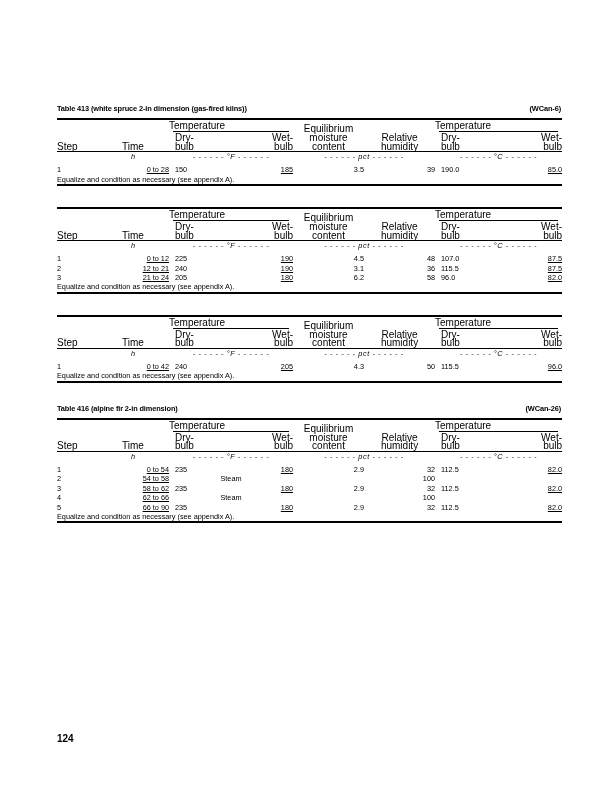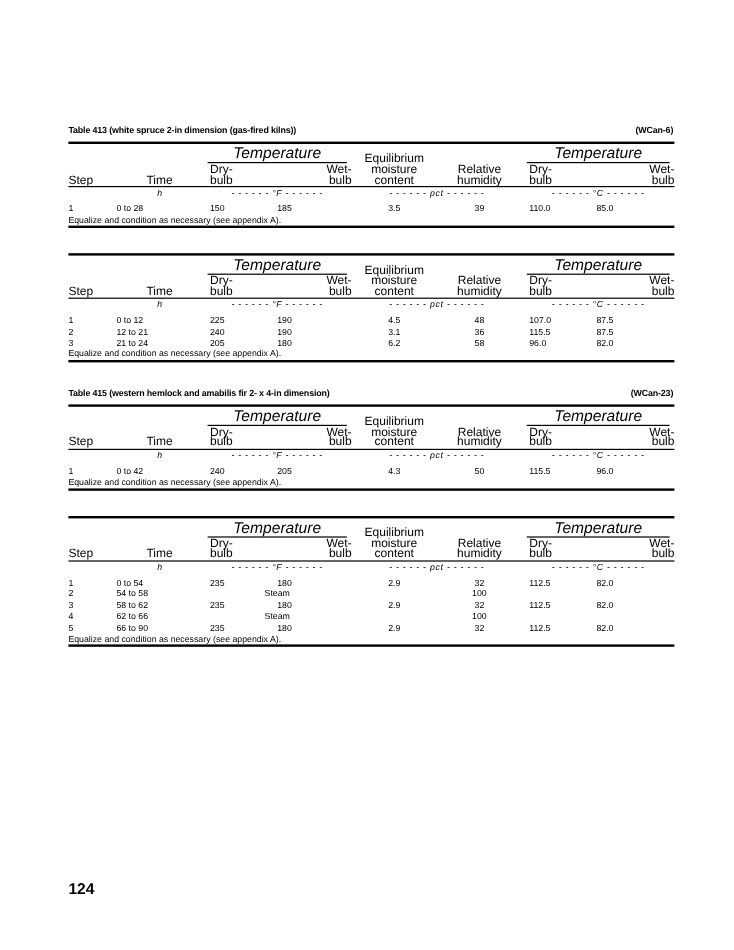--- a/index.html
+++ b/index.html
@@ -73,25 +73,23 @@
   col.c-step { width: 40px; }
   col.c-time { width: 72px; }
   col.c-fdry { width: 62px; }
   col.c-fwet { width: 62px; }
   col.c-emc  { width: 71px; }
   col.c-rh   { width: 71px; }
   col.c-cdry { width: 62px; }
   col.c-cwet { width: 65px; }
 
   .hdr-span {
-    text-align: center;
     font-weight: bold;
-    font-size: 13px;
+    font-size: 10px;
     padding-bottom: 1px;
-    font-style: italic;
   }
   .spanline {
     height: 1px;
     background: #000;
     margin: 0 4px 2px 4px;
   }
   .hdr-cell {
     font-weight: bold;
     font-size: 10px;
     line-height: 8.6px;
@@ -119,37 +117,37 @@
   }
 
   .data-row td {
     font-size: 7.3px;
     line-height: 9.4px;
     padding-top: 0.4px;
     white-space: nowrap;
   }
   .data-row td.first-pad { padding-top: 4px; }
   .d-left   { text-align: left; }
-  .d-right  { padding-right: 6px; }
-  .d-ctr    { text-align: center; }
+  .d-right  { text-align: right; padding-right: 6px; text-decoration: underline; }
+  .d-ctr    { text-align: right; }
   .d-steam  { text-align: center; }
 
   .footnote {
     font-size: 7.3px;
     line-height: 9.4px;
     white-space: nowrap;
     padding-top: 0px;
     padding-bottom: 1px;
   }
 
   .pagenum {
     position: absolute;
     left: 57px;
     top: 733px;
-    font-size: 13px;
+    font-size: 10px;
     font-weight: bold;
   }
 </style>
 </head>
 <body>
 
 <div class="page">
   <div class="content" id="tables-root">
       <div class="tbl-block">
         <div class="caption-row">
@@ -218,21 +216,21 @@
               <td colspan="2" class="units-ctr"><span class="dash-unit">- - - - - - pct - - - - - -</span></td>
               <td colspan="2" class="units-ctr"><span class="dash-unit">- - - - - - °C - - - - - -</span></td>
             </tr>
             <tr class="data-row">
               <td class="d-left first-pad">1</td>
               <td class="d-right first-pad">0 to 28</td>
               <td class="d-left first-pad" style="padding-left:6px">150</td>
               <td class="d-right first-pad">185</td>
               <td class="d-ctr first-pad">3.5</td>
               <td class="d-ctr first-pad">39</td>
-              <td class="d-left first-pad" style="padding-left:6px">110.0</td>
+              <td class="d-left first-pad" style="padding-left:6px">190.0</td>
               <td class="d-right first-pad">85.0</td>
             </tr>
             <tr>
               <td colspan="8" class="footnote">Equalize and condition as necessary (see appendix A).</td>
             </tr>
           </tbody>
         </table>
         <hr class="rule-thick">
       </div>
       <div class="tbl-block">
@@ -329,24 +327,20 @@
               <td class="d-right">82.0</td>
             </tr>
             <tr>
               <td colspan="8" class="footnote">Equalize and condition as necessary (see appendix A).</td>
             </tr>
           </tbody>
         </table>
         <hr class="rule-thick">
       </div>
       <div class="tbl-block">
-        <div class="caption-row">
-          <span class="caption-title">Table 415 (western hemlock and amabilis fir 2- x 4-in dimension)</span>
-          <span class="caption-code">(WCan-23)</span>
-        </div>
         <hr class="rule-thick">
         <table class="kiln">
           <colgroup>
             <col class="c-step">
             <col class="c-time">
             <col class="c-fdry">
             <col class="c-fwet">
             <col class="c-emc">
             <col class="c-rh">
             <col class="c-cdry">
@@ -413,20 +407,24 @@
               <td class="d-right first-pad">96.0</td>
             </tr>
             <tr>
               <td colspan="8" class="footnote">Equalize and condition as necessary (see appendix A).</td>
             </tr>
           </tbody>
         </table>
         <hr class="rule-thick">
       </div>
       <div class="tbl-block">
+        <div class="caption-row">
+          <span class="caption-title">Table 416 (alpine fir 2-in dimension)</span>
+          <span class="caption-code">(WCan-26)</span>
+        </div>
         <hr class="rule-thick">
         <table class="kiln">
           <colgroup>
             <col class="c-step">
             <col class="c-time">
             <col class="c-fdry">
             <col class="c-fwet">
             <col class="c-emc">
             <col class="c-rh">
             <col class="c-cdry">

